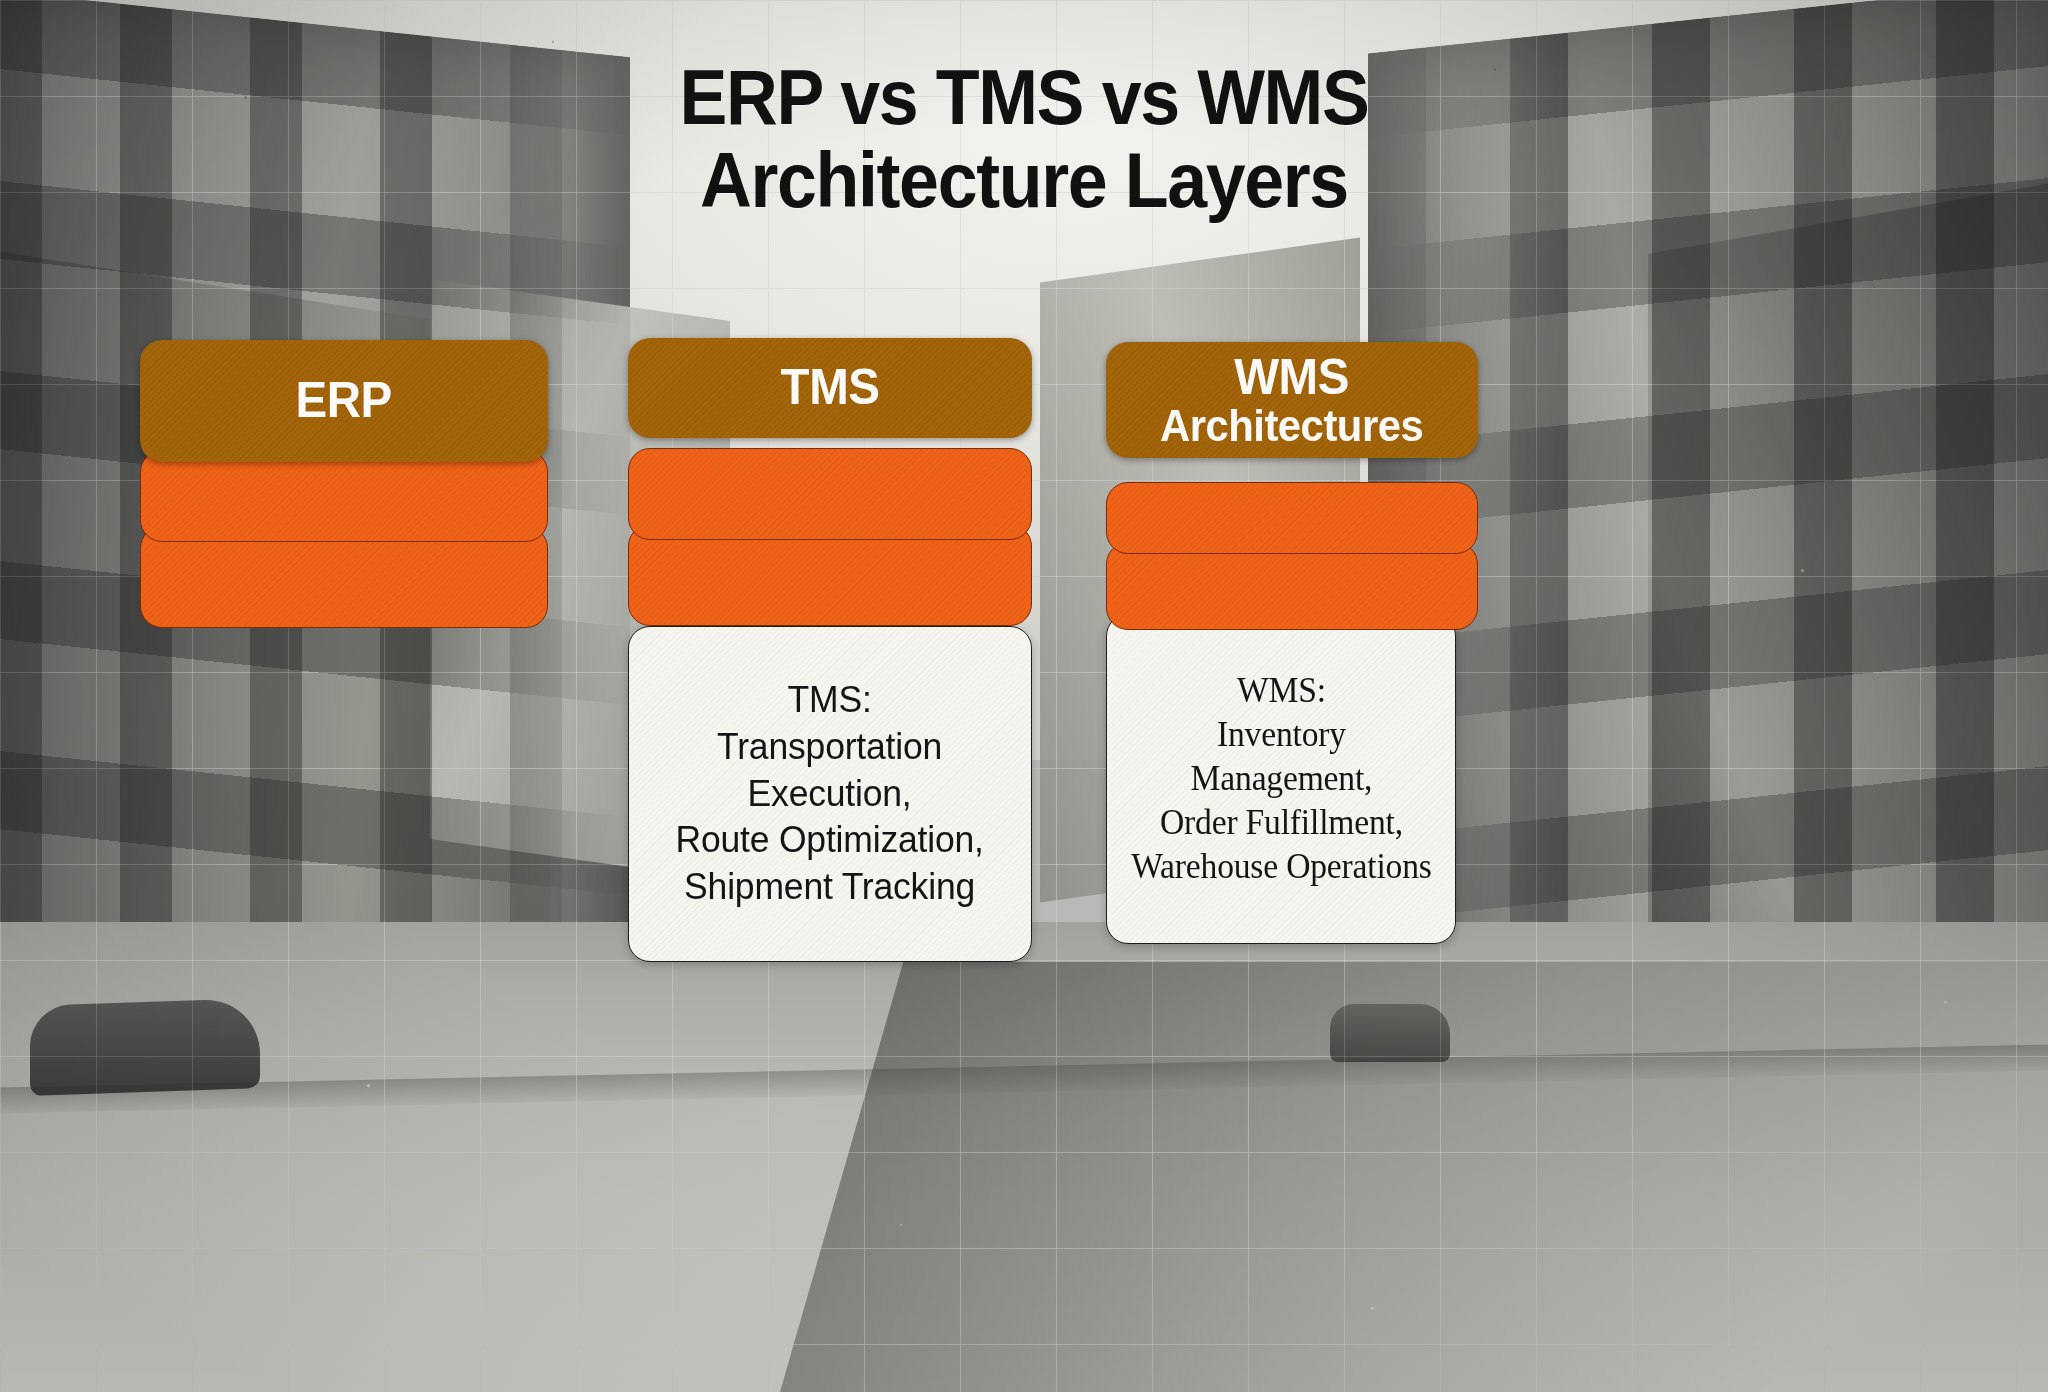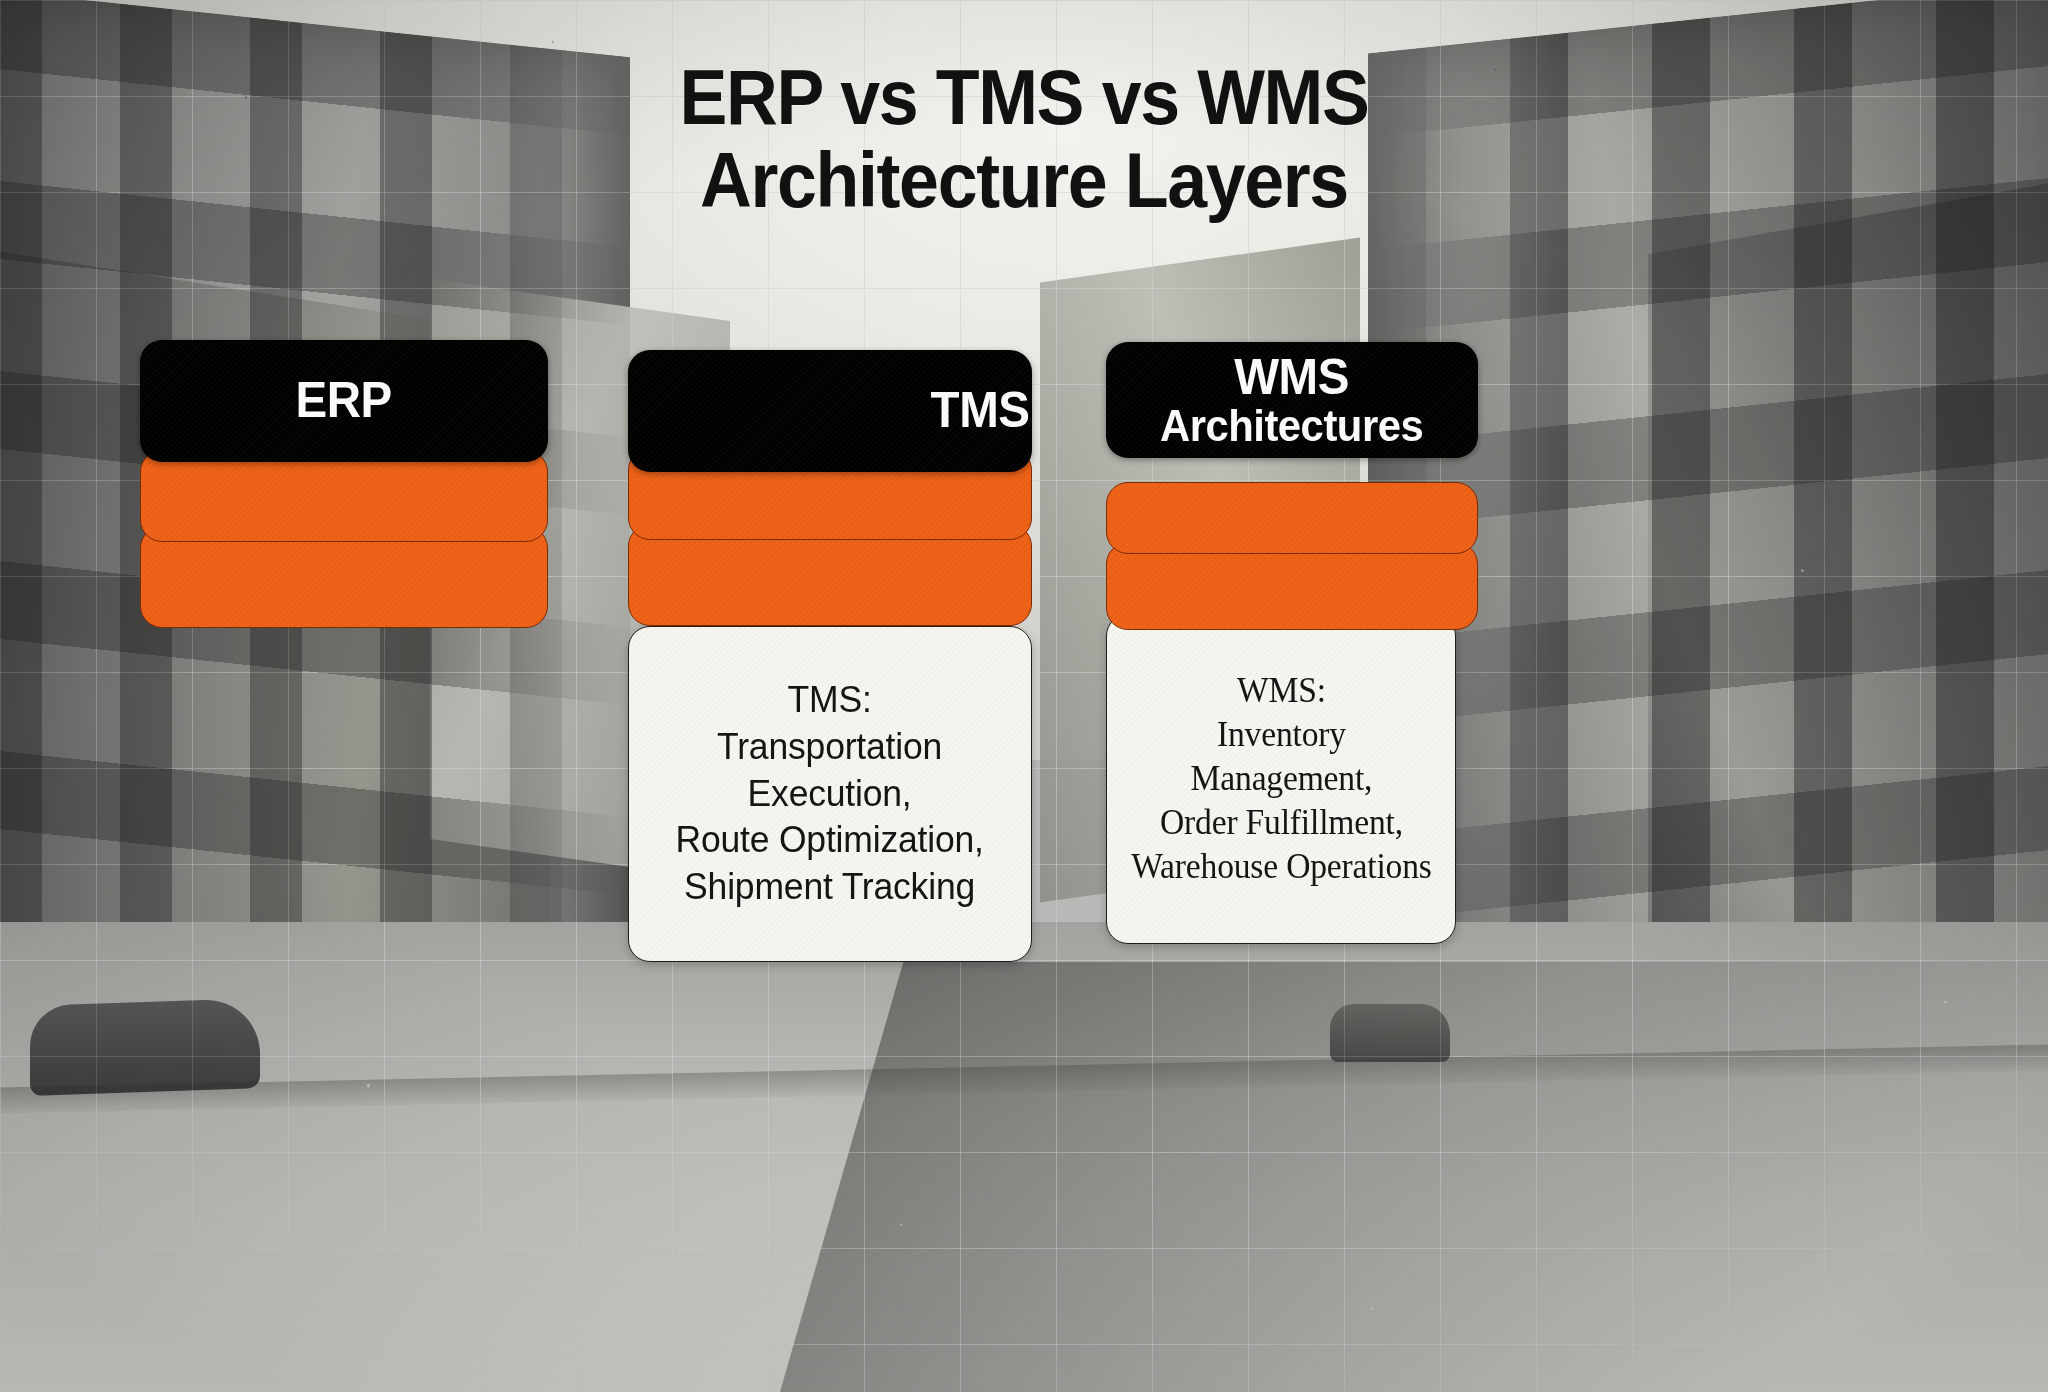--- a/index.html
+++ b/index.html
@@ -147,21 +147,21 @@
 
   
   .cards{position:absolute;inset:0;}
   .card{position:absolute;}
 
   .layer{
     position:absolute;left:0;right:0;
     border-radius:22px;
   }
   .layer-black{
-    background:#000000;
+    background:#a16207;
     display:flex;align-items:center;justify-content:center;
     color:#fdfdfb;
     z-index:4;
     box-shadow:0 2px 6px rgba(0,0,0,.35);
   }
   .layer-black .hdr{
     font-weight:700;font-size:50px;line-height:1.03;letter-spacing:-.5px;
     text-align:center;transform:scaleX(.95);
   }
   .layer-black .hdr .sub{display:block;font-size:44px;}
@@ -195,21 +195,21 @@
 
   
   #card-erp{left:140px;top:340px;width:408px;height:604px;}
   #card-erp .lb{top:0;height:122px;}
   #card-erp .lo1{top:110px;height:90px;}
   #card-erp .lo2{top:186px;height:100px;}
   #card-erp .lw{top:272px;height:332px;}
 
   
   #card-tms{left:628px;top:338px;width:404px;height:606px;}
-  #card-tms .lb{top:12px;height:122px;justify-content:flex-end;}
+  #card-tms .lb{top:0;height:100px;}
   #card-tms .lo1{top:110px;height:90px;}
   #card-tms .lo2{top:186px;height:100px;}
   #card-tms .lw{top:288px;height:334px;}
 
   
   #card-wms{left:1106px;top:342px;width:340px;height:600px;}
   #card-wms .lb{top:0;height:116px;}
   #card-wms .lo1{top:140px;height:70px;}
   #card-wms .lo2{top:200px;height:86px;}
   #card-wms .lw{top:272px;height:328px;font-family:Liberation Serif, serif;}

